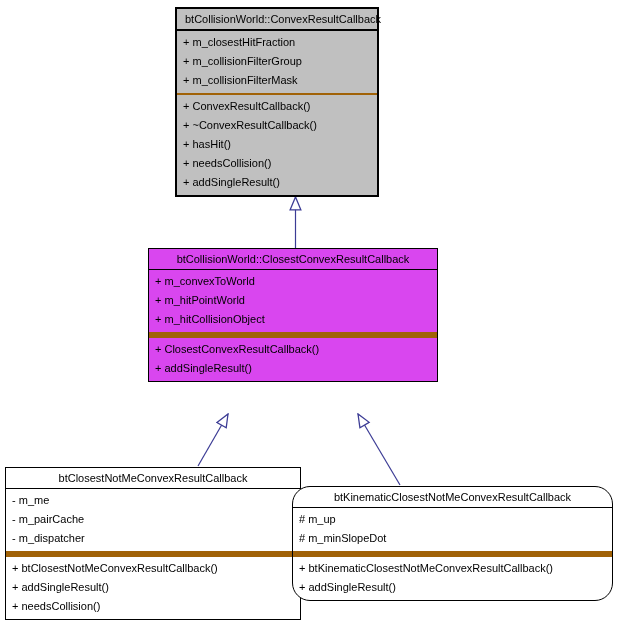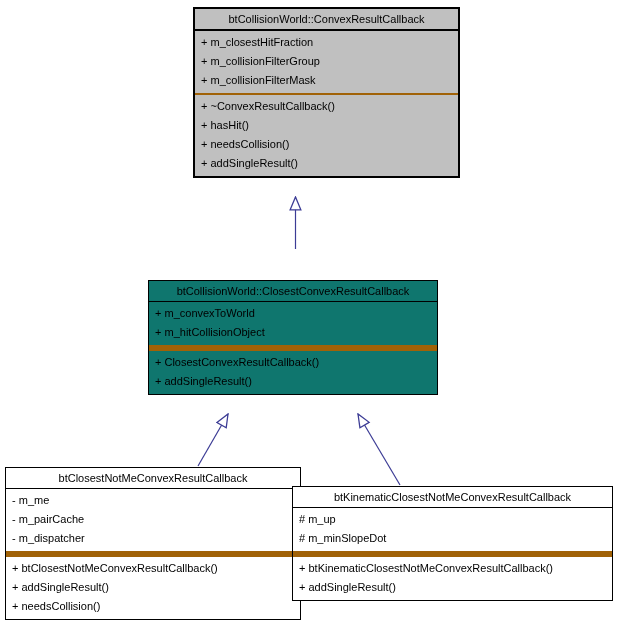--- a/index.html
+++ b/index.html
@@ -48,24 +48,24 @@
     border-bottom: 6px solid #a16207;
   }
   .uml-class.root .uml-section.attrs {
     border-bottom-width: 2px;
   }
   .member {
     line-height: 19px;
     white-space: nowrap;
   }
   
-  #box-0 { left: 175px; top: 7px;   width: 267px; margin-left: 18px; }
+  #box-0 { left: 175px; top: 7px;   width: 204px; }
   #box-1 { left: 148px; top: 248px; width: 290px; }
   #box-2 { left: 5px;   top: 467px; width: 296px; }
-  #box-3 { left: 292px; top: 486px; width: 321px; }
+  #box-3 { left: 292px; top: 486px; width: 321px; border-radius: 18px; }
 </style>
 </head>
 <body>
 
 <div id="canvas">
 
   <svg id="arrow-layer" viewBox="0 0 621 643" xmlns="http://www.w3.org/2000/svg">
     <defs>
       <marker id="inherit-head" viewBox="0 0 14 12" markerWidth="15" markerHeight="13" refX="13" refY="6" orient="auto" markerUnits="userSpaceOnUse">
         <path d="M1,1 L13,6 L1,11 Z" fill="#ffffff" stroke-width="1.2" stroke="#3c3c95"></path>
@@ -77,31 +77,33 @@
   </svg>
 
   <div class="uml-class root" id="box-0" style="background: rgb(192, 192, 192);">
     <div class="uml-title">btCollisionWorld::ConvexResultCallback</div>
     <div class="uml-section attrs">
         <div class="member">+ m_closestHitFraction</div>
         <div class="member">+ m_collisionFilterGroup</div>
         <div class="member">+ m_collisionFilterMask</div>
       </div>
     <div class="uml-section methods">
+        <div class="member">+ ConvexResultCallback()</div>
         <div class="member">+ ~ConvexResultCallback()</div>
         <div class="member">+ hasHit()</div>
         <div class="member">+ needsCollision()</div>
         <div class="member">+ addSingleResult()</div>
       </div>
   </div>
 
-  <div class="uml-class" id="box-1" style="background: #0f766e; margin-top: 32px;">
+  <div class="uml-class" id="box-1" style="background: #d946ef;">
     <div class="uml-title">btCollisionWorld::ClosestConvexResultCallback</div>
     <div class="uml-section attrs">
         <div class="member">+ m_convexToWorld</div>
+        <div class="member">+ m_hitPointWorld</div>
         <div class="member">+ m_hitCollisionObject</div>
       </div>
     <div class="uml-section methods">
         <div class="member">+ ClosestConvexResultCallback()</div>
         <div class="member">+ addSingleResult()</div>
       </div>
   </div>
 
   <div class="uml-class" id="box-2" style="background: rgb(255, 255, 255);">
     <div class="uml-title">btClosestNotMeConvexResultCallback</div>

